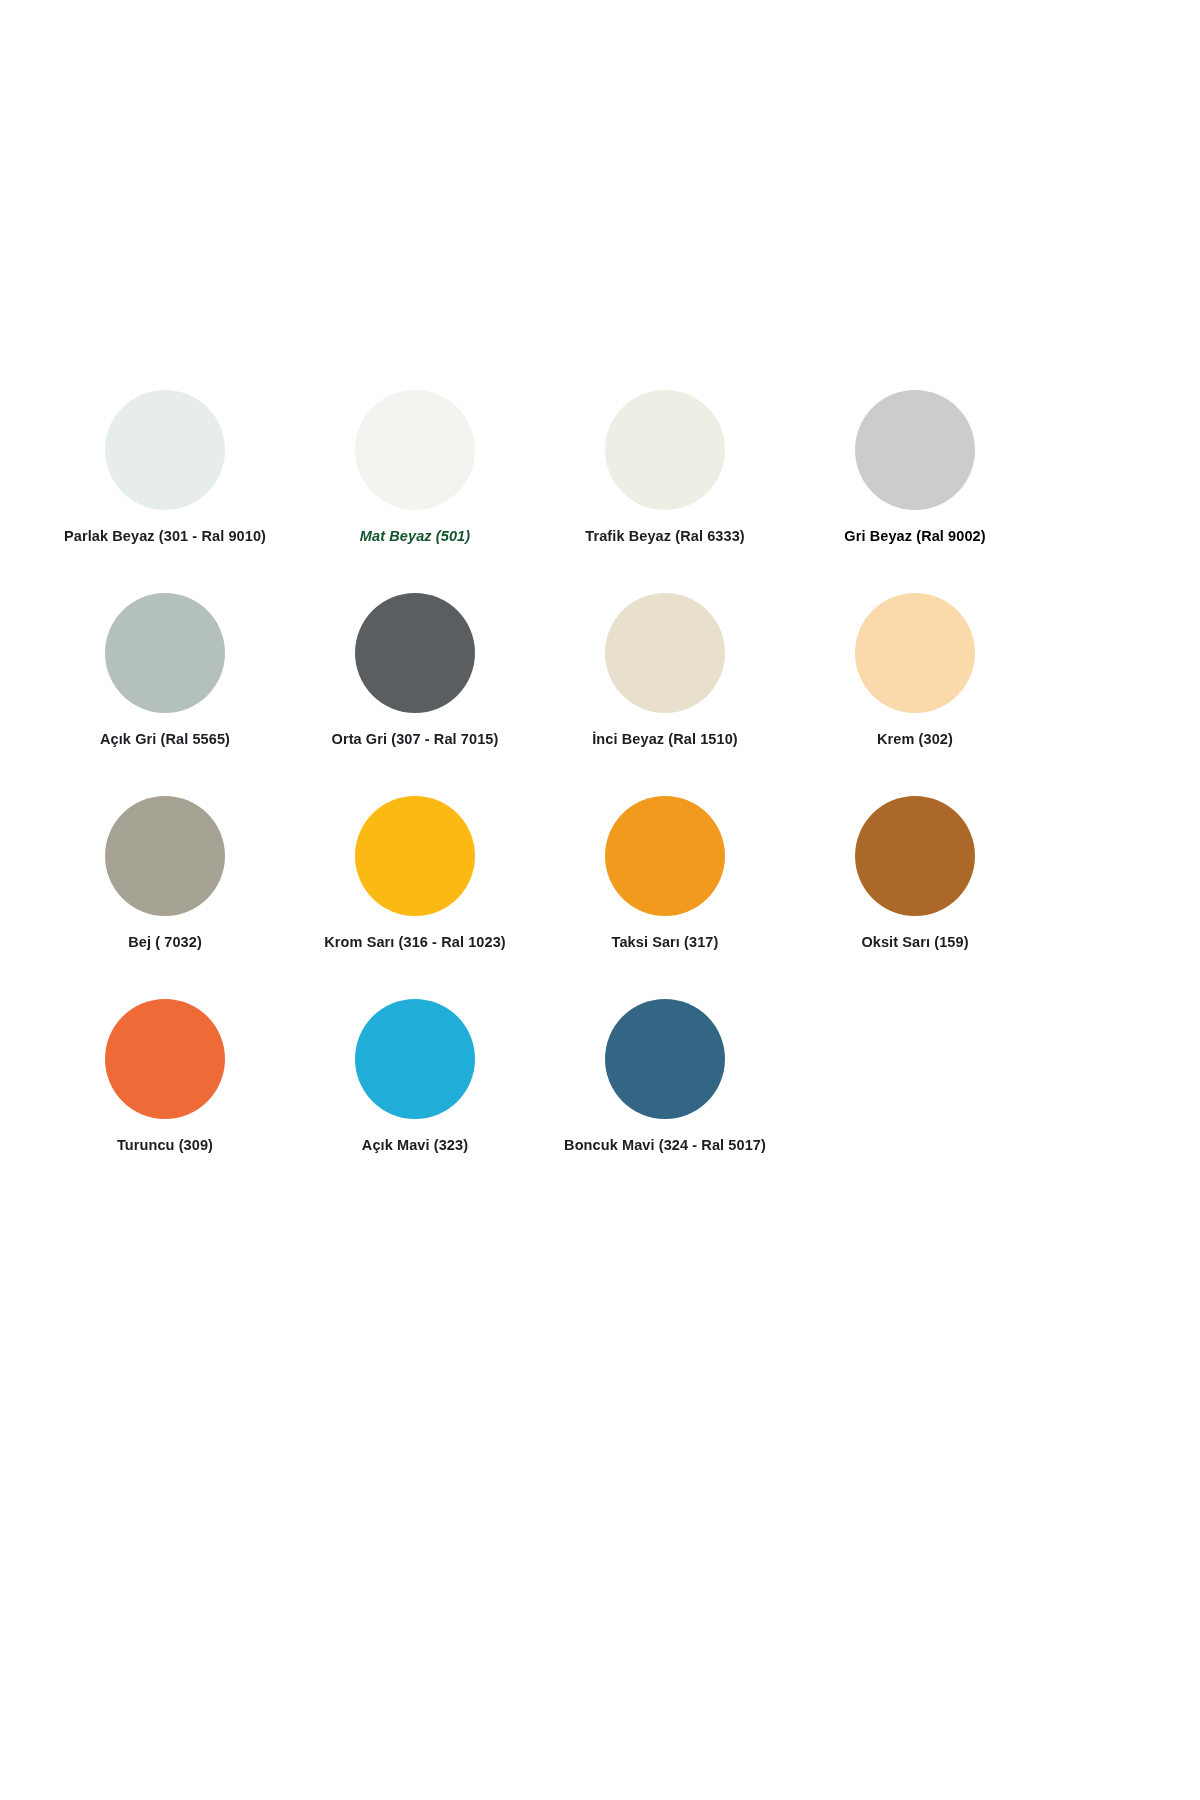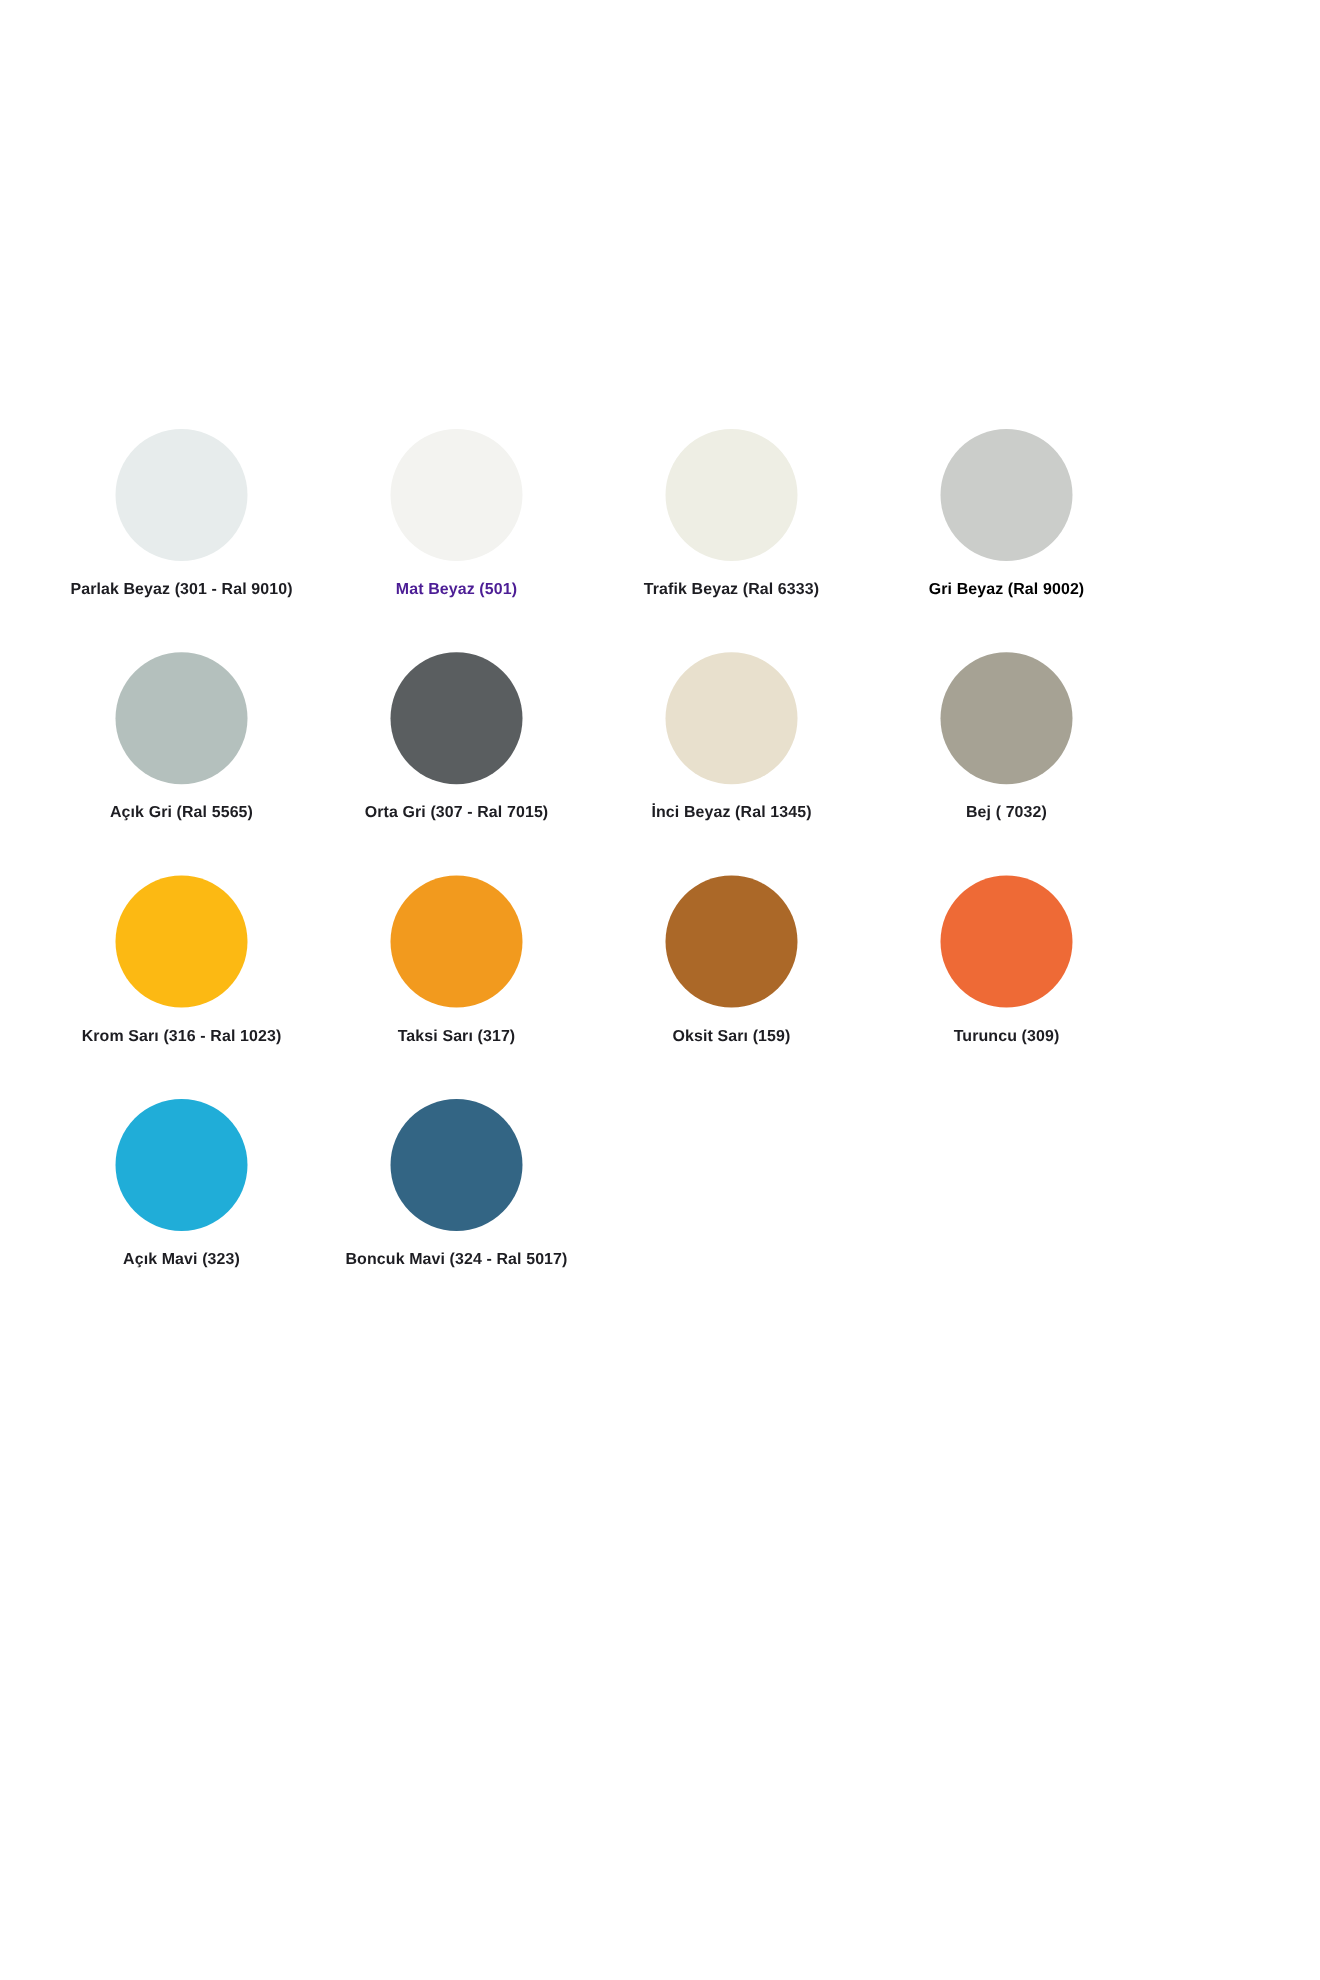--- a/index.html
+++ b/index.html
@@ -68,21 +68,21 @@
 <div class="palette-sheet" style="background: rgb(255, 255, 255);">
   <div class="swatch-grid">
 
     <div class="swatch-cell">
       <div class="swatch-dot" style="background-color: rgb(231, 236, 236);"></div>
       <div class="swatch-label" style="color: rgb(29, 29, 34);">Parlak Beyaz (301 - Ral 9010)</div>
     </div>
 
     <div class="swatch-cell">
       <div class="swatch-dot" style="background-color: rgb(243, 243, 240);"></div>
-      <div class="swatch-label" style="color: #4c1d95;">Mat Beyaz (501)</div>
+      <div class="swatch-label" style="color: #14532d; font-style: italic;">Mat Beyaz (501)</div>
     </div>
 
     <div class="swatch-cell">
       <div class="swatch-dot" style="background-color: rgb(238, 238, 228);"></div>
       <div class="swatch-label" style="color: rgb(29, 29, 34);">Trafik Beyaz (Ral 6333)</div>
     </div>
 
     <div class="swatch-cell">
       <div class="swatch-dot" style="background-color: rgb(203, 205, 202);"></div>
       <div class="swatch-label" style="color: #000000; text-align: center;">Gri Beyaz (Ral 9002)</div>
@@ -94,23 +94,27 @@
     </div>
 
 
     <div class="swatch-cell">
       <div class="swatch-dot" style="background-color: rgb(90, 94, 96);"></div>
       <div class="swatch-label" style="color: rgb(29, 29, 34);">Orta Gri (307 - Ral 7015)</div>
     </div>
 
     <div class="swatch-cell">
       <div class="swatch-dot" style="background-color: rgb(232, 224, 205);"></div>
-      <div class="swatch-label" style="color: rgb(29, 29, 34);">İnci Beyaz (Ral 1345)</div>
+      <div class="swatch-label" style="color: rgb(29, 29, 34);">İnci Beyaz (Ral 1510)</div>
     </div>
 
+    <div class="swatch-cell">
+      <div class="swatch-dot" style="background-color: rgb(250, 217, 171);"></div>
+      <div class="swatch-label" style="color: rgb(29, 29, 34);">Krem (302)</div>
+    </div>
 
     <div class="swatch-cell">
       <div class="swatch-dot" style="background-color: rgb(166, 162, 148);"></div>
       <div class="swatch-label" style="color: rgb(29, 29, 34);">Bej ( 7032)</div>
     </div>
 
     <div class="swatch-cell">
       <div class="swatch-dot" style="background-color: rgb(252, 185, 19);"></div>
       <div class="swatch-label" style="color: rgb(29, 29, 34);">Krom Sarı (316 - Ral 1023)</div>
     </div>

